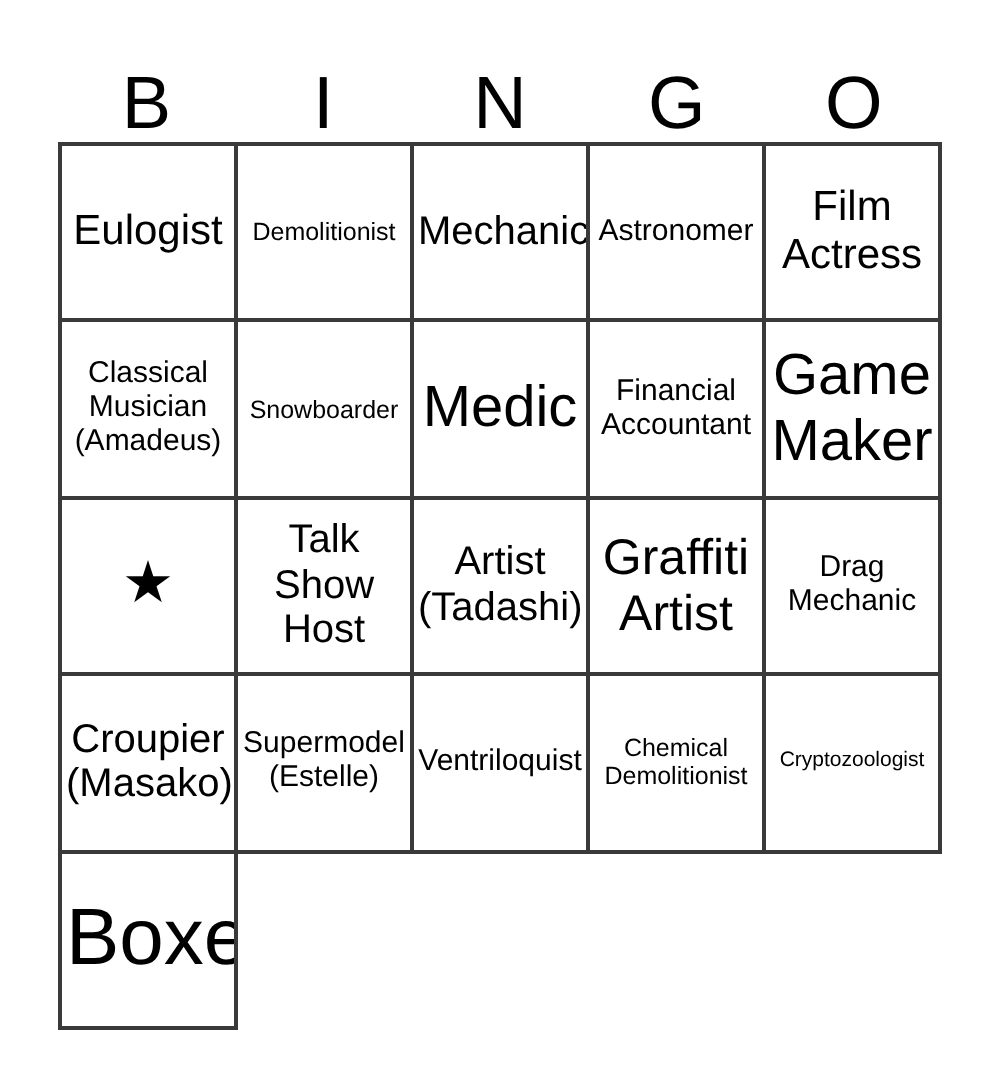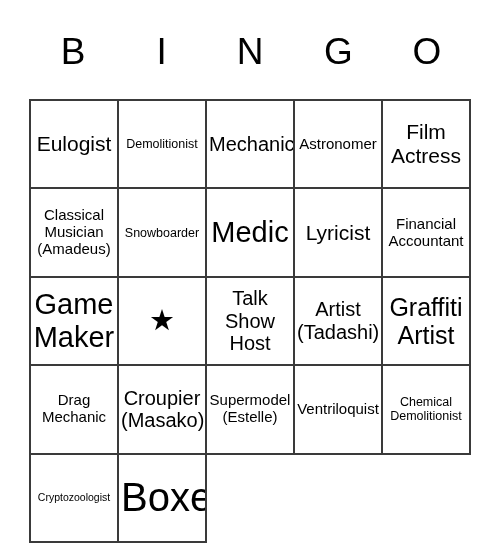--- a/index.html
+++ b/index.html
@@ -51,21 +51,20 @@
     top: 71px;
     width: 442px;
     height: 444px;
     display: grid;
     grid-template-columns: repeat(5, 1fr);
     grid-template-rows: repeat(5, 1fr);
     border-top: 2px solid #3a3a3a;
     border-left: 2px solid #3a3a3a;
     box-sizing: border-box;
     background: #ffffff;
-    margin-top: 28px;
   }
   .cell {
     border-right: 2px solid #3a3a3a;
     border-bottom: 2px solid #3a3a3a;
     box-sizing: border-box;
     display: flex;
     align-items: center;
     justify-content: center;
     text-align: center;
     overflow: hidden;
@@ -132,23 +131,20 @@
 Musician
 (Amadeus)</span>
       </div>
       <div class="cell">
         <span class="cell-text fs-s">Snowboarder</span>
       </div>
       <div class="cell">
         <span class="cell-text fs-3xl">Medic</span>
       </div>
       <div class="cell">
-        <span class="cell-text fs-xl">Lyricist</span>
-      </div>
-      <div class="cell">
         <span class="cell-text fs-m">Financial
 Accountant</span>
       </div>
       <div class="cell">
         <span class="cell-text fs-3xl">Game
 Maker</span>
       </div>
       <div class="cell">
         <span class="free-star">★</span>
       </div>

